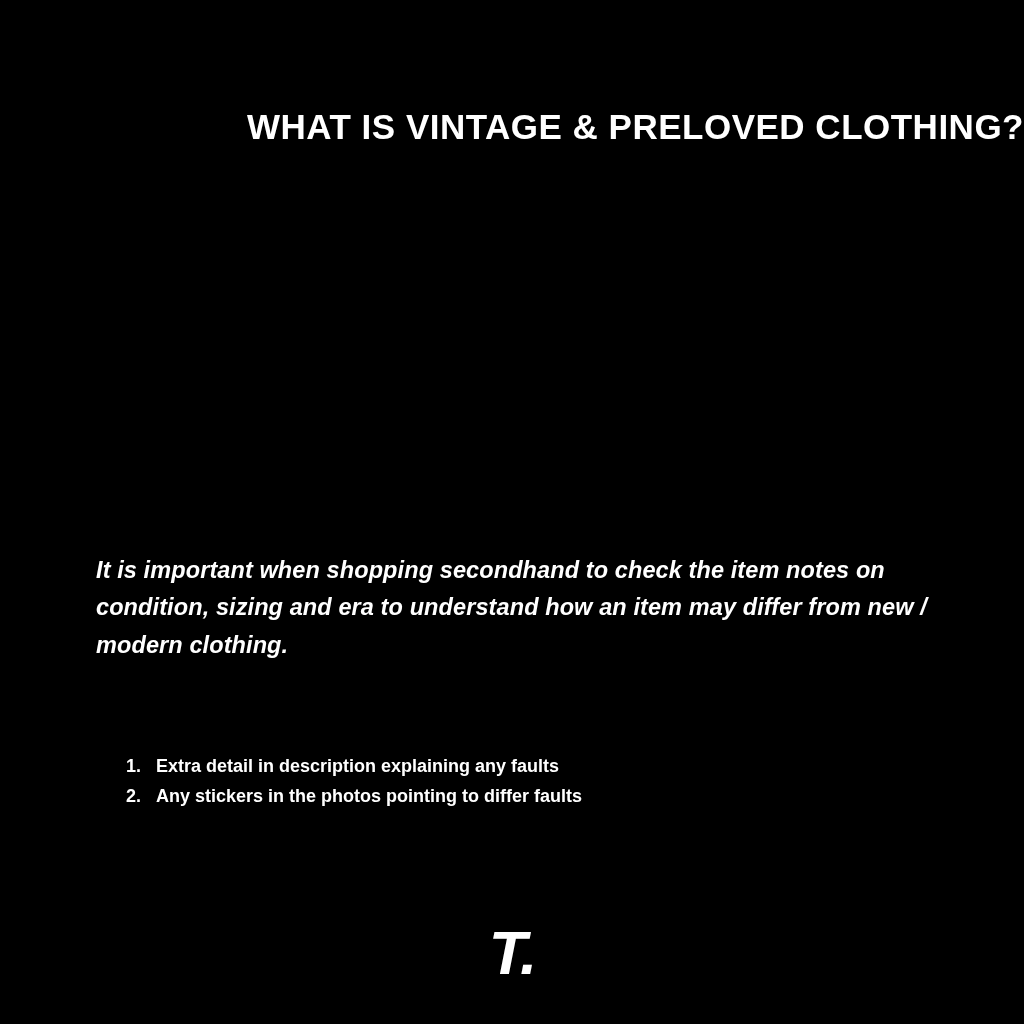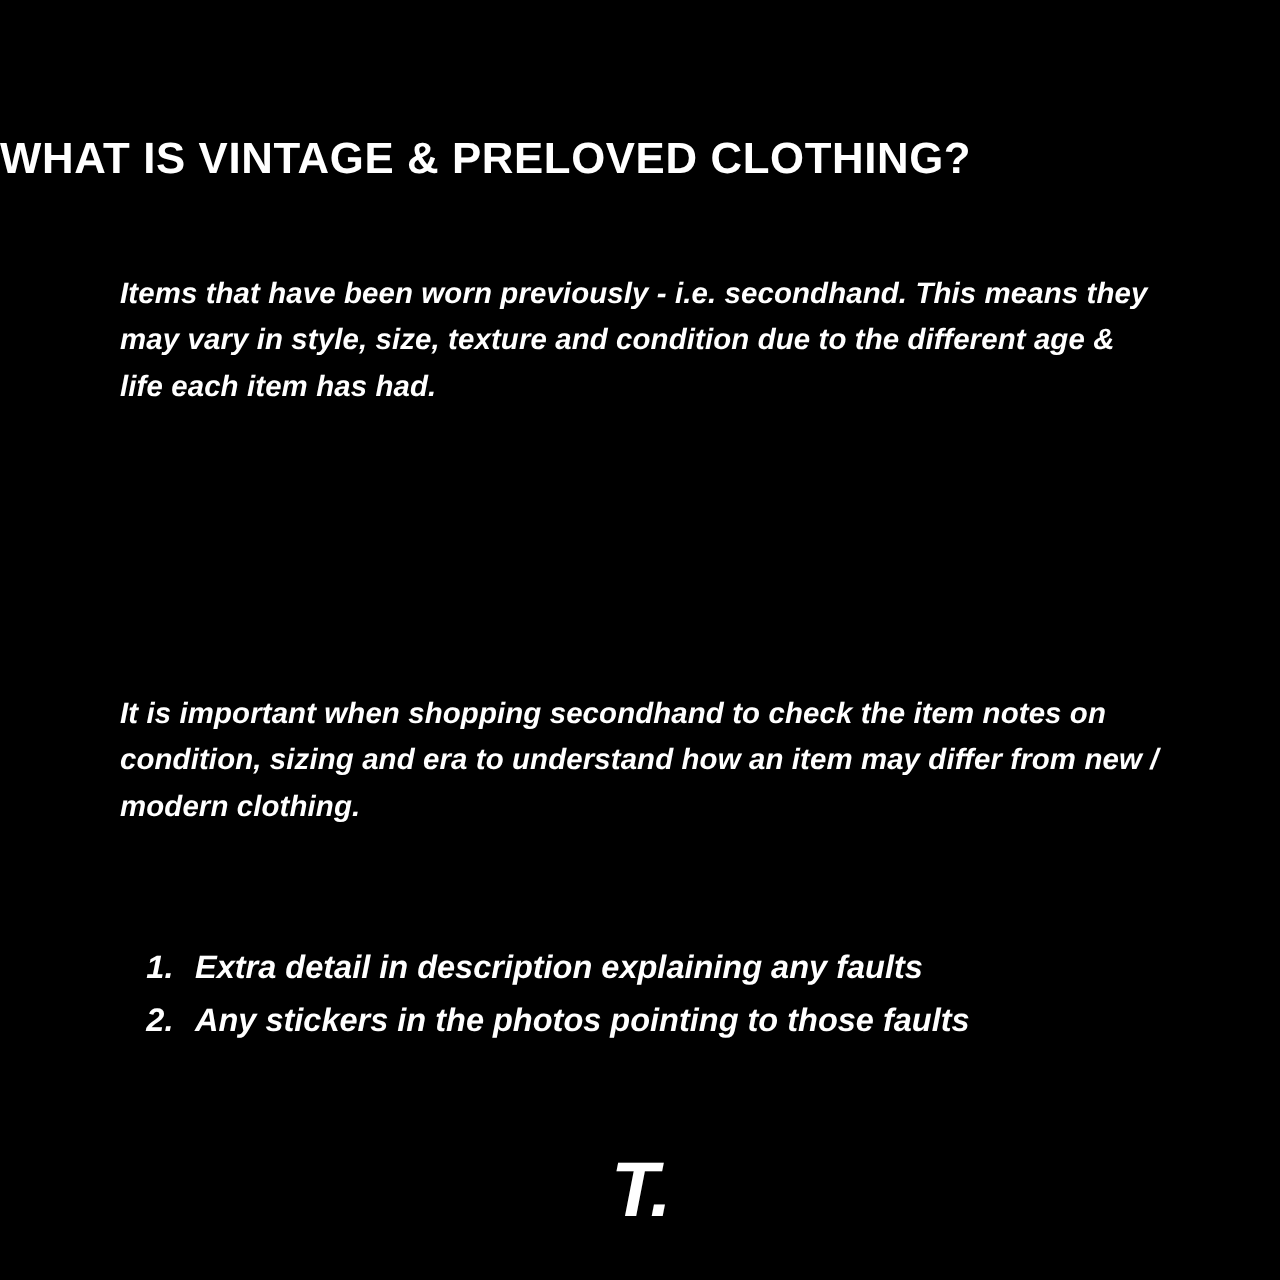--- a/index.html
+++ b/index.html
@@ -18,21 +18,21 @@
     position: relative;
     width: 1024px;
     height: 1024px;
     background: #000000;
     box-sizing: border-box;
   }
   .h1 {
     position: absolute;
     left: 0;
     width: 1024px;
-    text-align: left;
+    text-align: right;
     font-weight: bold;
     font-size: 35px;
     letter-spacing: 0.5px;
     line-height: 1.18;
     text-transform: uppercase;
     margin-top: 28px;
   }
   .h1.first {
     top: 78px;
   }
@@ -56,23 +56,22 @@
   .b1 { top: 192px; }
   .b2 { top: 528px; }
   .b3 { top: 680px; }
   .list {
     position: absolute;
     left: 96px;
     top: 752px;
     width: 836px;
     margin: 0;
     padding-left: 50px;
-    font-style: italic;
     font-weight: bold;
-    font-size: 26px;
+    font-size: 18px;
     line-height: 1.65;
     list-style-position: outside;
   }
   .list li {
     padding-left: 10px;
   }
   .logo {
     position: absolute;
     left: 0;
     width: 1024px;
@@ -85,26 +84,25 @@
     letter-spacing: -2px;
   }
 </style>
 </head>
 <body>
 
 <div class="page">
 
   <h1 class="h1 first">WHAT IS VINTAGE &amp; PRELOVED CLOTHING?</h1>
 
-  <p class="body-block b1">Items that have been worn previously - i.e. secondhand. This means they may vary in style, size, texture and condition due to the different age &amp; life each item has had.</p>
 
 
   <p class="body-block b2">It is important when shopping secondhand to check the item notes on condition, sizing and era to understand how an item may differ from new / modern clothing.</p>
 
 
   <ol class="list">
     <li>Extra detail in description explaining any faults</li>
-    <li>Any stickers in the photos pointing to those faults</li>
+    <li>Any stickers in the photos pointing to differ faults</li>
   </ol>
 
   <div class="logo">T.</div>
 
 </div>
 
 </body></html>

